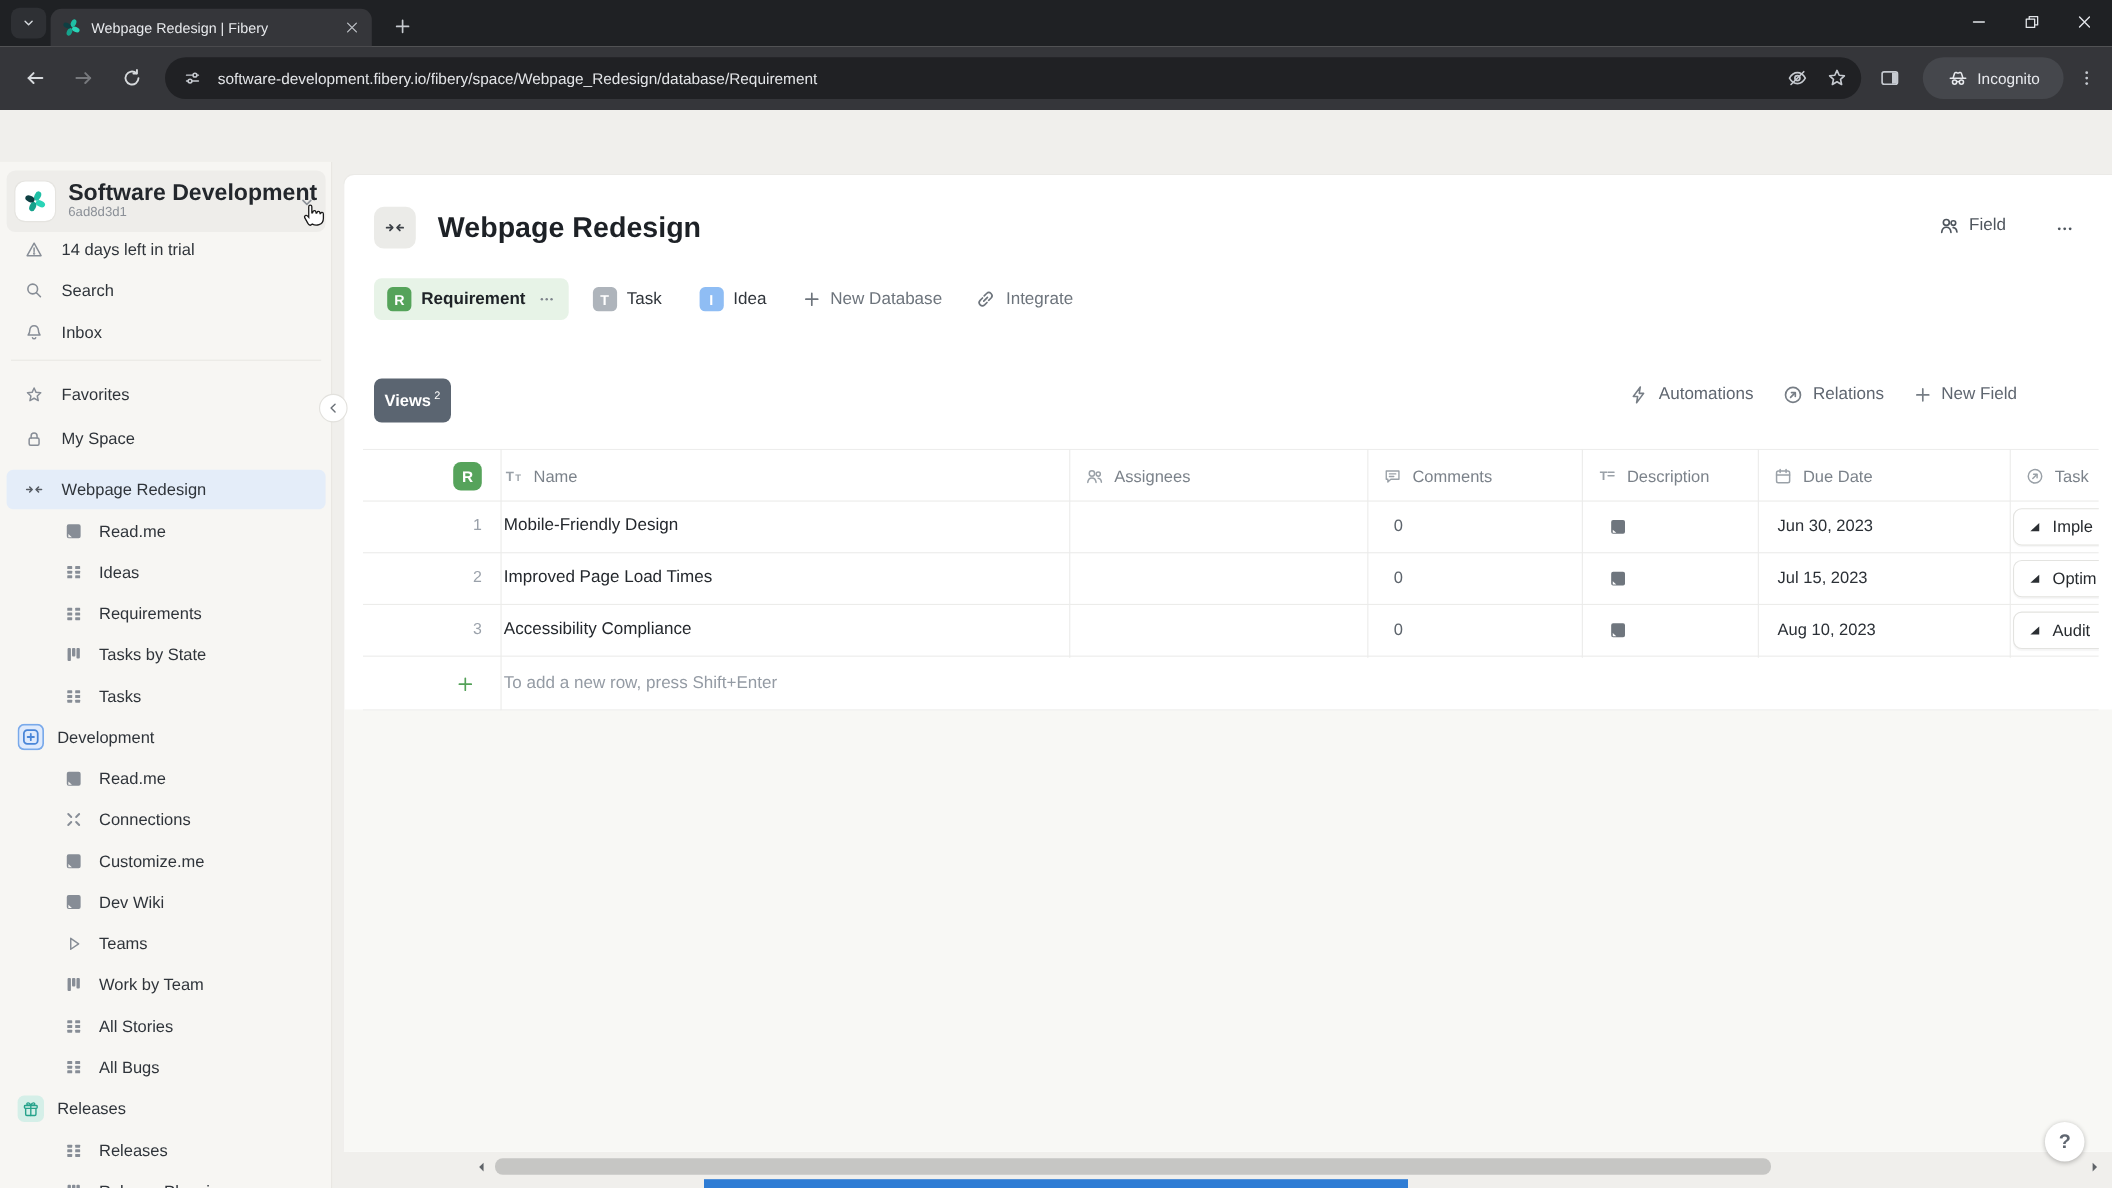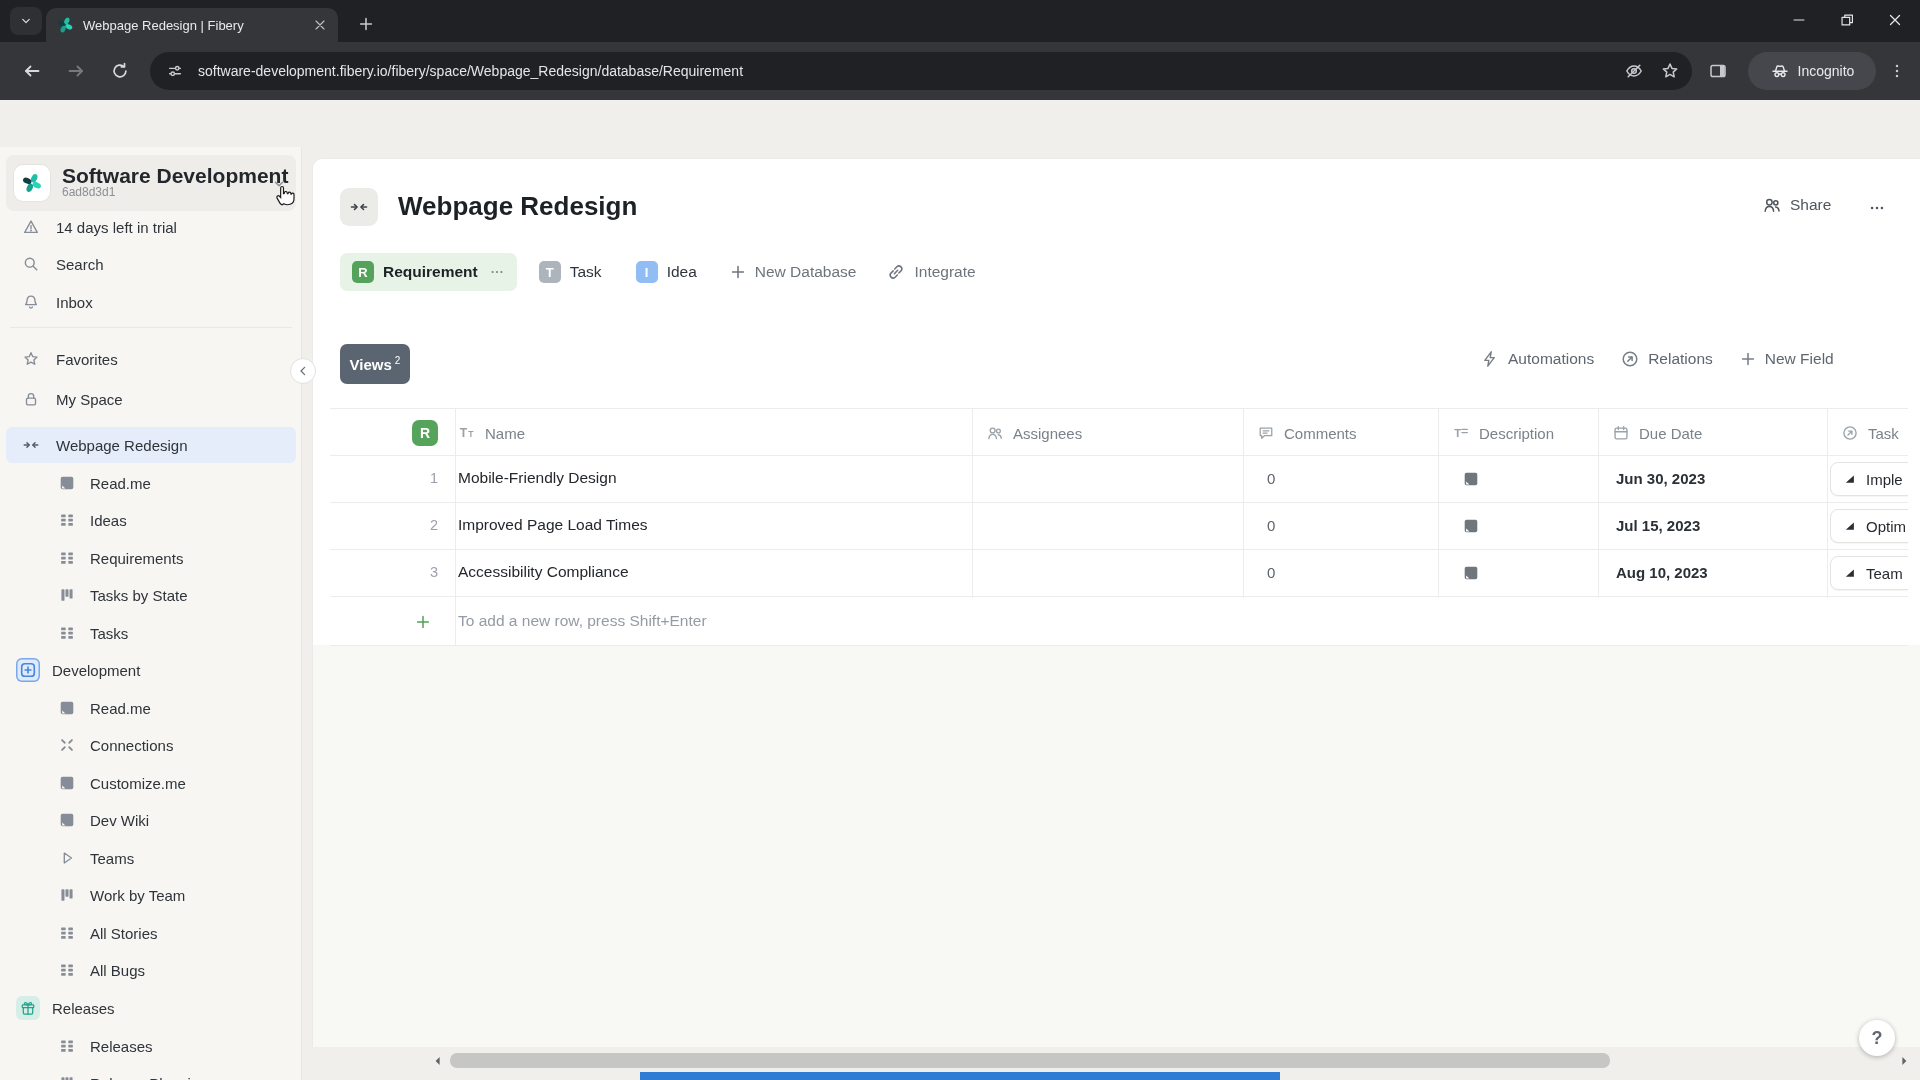--- a/index.html
+++ b/index.html
@@ -84,21 +84,21 @@
   .trow{position:absolute;left:0;width:1578px;border-bottom:1px solid #ececea;}
   .thead{top:0;height:48px;border-top:1px solid #ececea;color:#7b828a;font-size:15px;}
   .vline{position:absolute;width:1px;background:#ececea;}
   .hcell{position:absolute;top:0;height:48px;display:flex;align-items:center;gap:9px;}
   .hcell .ic{color:#9aa1a8;}
   .rbadge{position:absolute;left:82px;top:11px;width:26px;height:26px;border-radius:7px;background:#56a35b;color:#fff;font-weight:700;font-size:14px;display:flex;align-items:center;justify-content:center;}
   .rownum{position:absolute;left:58px;width:50px;text-align:right;color:#9aa1aa;font-size:14.5px;}
   .cell-name{position:absolute;left:128px;font-size:15.5px;color:#24282d;}
   .cell-com{position:absolute;left:937px;font-size:15px;color:#5d646c;}
   .cell-desc{position:absolute;left:1132px;width:18px;height:18px;color:#6f767e;}
-  .cell-due{position:absolute;left:1286px;font-size:15px;color:#2b3036;font-weight:bold;}
+  .cell-due{position:absolute;left:1286px;font-size:15px;color:#2b3036;}
   .taskpill{position:absolute;left:1500px;height:34px;width:150px;background:#fff;border:1px solid #e3e3e0;border-radius:8px;box-shadow:0 1px 1px rgba(0,0,0,.04);display:flex;align-items:center;gap:9px;padding:0 12px;font-size:15px;color:#272b2f;}
   .taskpill .ic{width:14px;height:14px;color:#2b2f33;flex:0 0 auto;}
   .addrow{top:190px;height:48px;color:#949ba4;font-size:15.5px;}
   .addplus{position:absolute;left:84px;top:15px;width:18px;height:18px;color:#53a158;}
   .addtext{position:absolute;left:128px;top:14px;}
 
   
   .hscroll-thumb{position:absolute;left:450px;top:906px;width:1160px;height:15px;border-radius:7px;background:#c6c6c4;}
   .scrarrow{position:absolute;top:906px;width:16px;height:16px;color:#5f6368;}
   .helpbtn{position:absolute;left:1859px;top:873px;width:36px;height:36px;border-radius:50%;background:#fff;box-shadow:0 1px 5px rgba(0,0,0,.28);color:#5f6670;font-size:18px;font-weight:700;display:flex;align-items:center;justify-content:center;}
@@ -567,21 +567,21 @@
     <div class="pagetitle">Webpage Redesign</div>
     <div class="sharebtn">
       <span class="ic ic20">
           <svg viewBox="0 0 20 20" fill="none" stroke="currentColor" stroke-width="1.6" stroke-linecap="round" stroke-linejoin="round">
             <circle cx="7.4" cy="7.2" r="2.7" stroke-width="1.5"></circle>
             <path d="M3.2 16.2c.3-3 2-4.6 4.2-4.6s3.9 1.6 4.2 4.6" stroke-width="1.5"></path>
             <circle cx="13.8" cy="7.8" r="2.1" stroke-width="1.5"></circle>
             <path d="M13.6 11.9c1.9.2 3.2 1.6 3.4 4" stroke-width="1.5"></path>
           </svg>
         </span>
-      <span>Share</span>
+      <span>Field</span>
     </div>
     <div class="hdrmore">
         <span class="ic ic18">
           <svg viewBox="0 0 20 20" fill="none" stroke="currentColor" stroke-width="1.6" stroke-linecap="round" stroke-linejoin="round">
             <g fill="currentColor" stroke="none">
               <circle cx="4.5" cy="10" r="1.4"></circle>
               <circle cx="10" cy="10" r="1.4"></circle>
               <circle cx="15.5" cy="10" r="1.4"></circle>
             </g>
           </svg>
@@ -772,21 +772,21 @@
               <path fill="currentColor" stroke="none" fill-rule="evenodd" d="M5 3h10a2 2 0 0 1 2 2v10a2 2 0 0 1-2 2H5a2 2 0 0 1-2-2V5a2 2 0 0 1 2-2zm-.4 9.8V16h3.6l-3.6-3.2z"></path>
             </svg>
           </span>
         <span class="cell-due" style="top:14px">Aug 10, 2023</span>
         <span class="taskpill" style="top:6px">
             <span class="ic">
               <svg viewBox="0 0 20 20" fill="none" stroke="currentColor" stroke-width="1.6" stroke-linecap="round" stroke-linejoin="round">
                 <path d="M4 15.5h11.5V5z" fill="currentColor" stroke="none"></path>
               </svg>
             </span>
-            <span>Team</span>
+            <span>Audit</span>
           </span>
       </div>
 
       <div class="trow addrow">
         <span class="addplus ic">
             <svg viewBox="0 0 20 20" fill="none" stroke="currentColor" stroke-width="1.6" stroke-linecap="round" stroke-linejoin="round">
               <path d="M10 4v12M4 10h12" stroke-width="1.7"></path>
             </svg>
           </span>
         <span class="addtext">To add a new row, press Shift+Enter</span>

